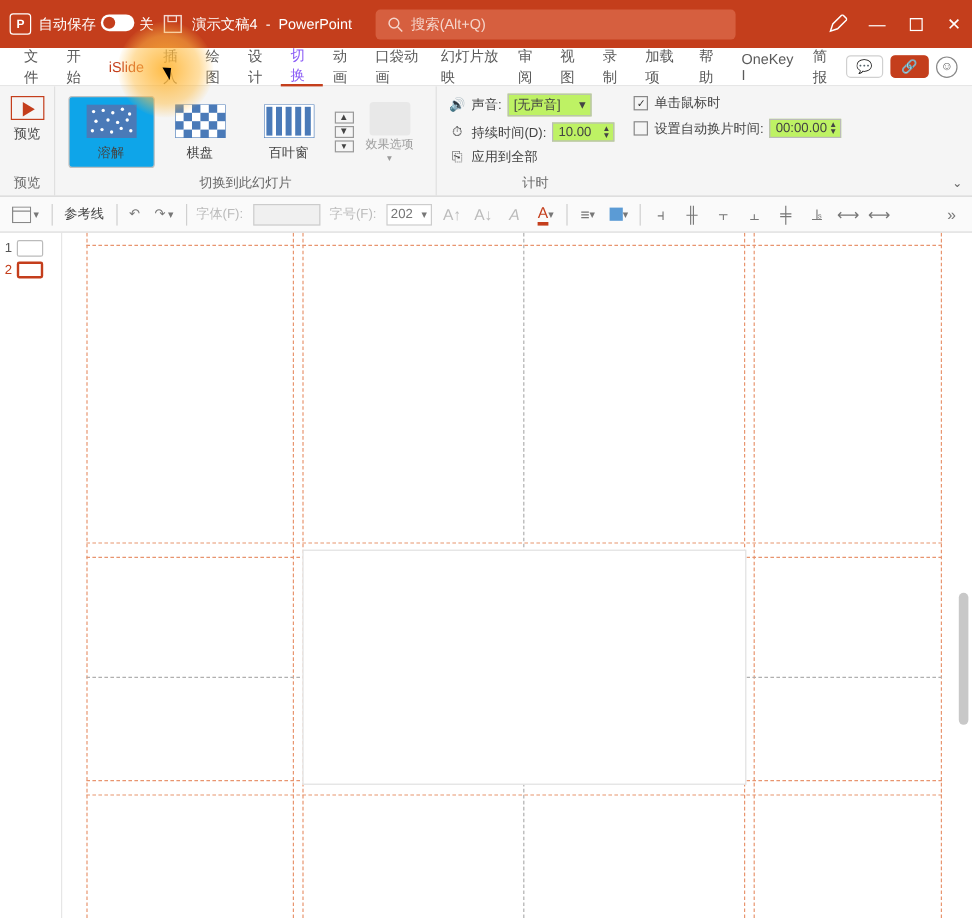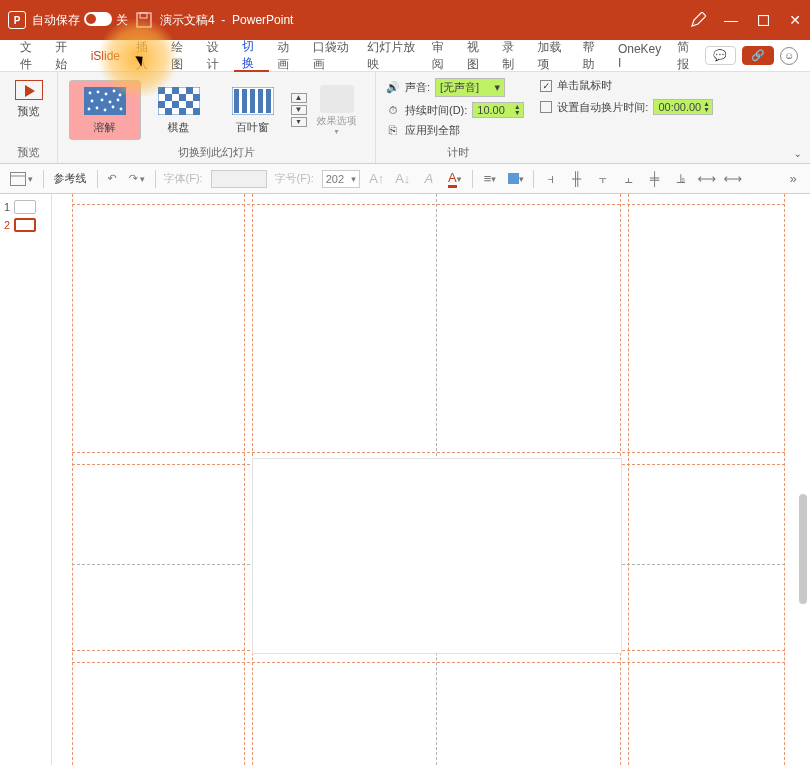--- a/index.html
+++ b/index.html
@@ -13,36 +13,36 @@
 .autosave-toggle::after { content: ""; position: absolute; width: 10px; height: 10px; background: #c43e1c; border-radius: 50%; top: 2px; left: 2px; }
 .save-icon { width: 16px; height: 16px; opacity: 0.8; }
 .doc-title { margin-left: 8px; }
 .search-box { margin-left: 20px; background: #d65f3f; border-radius: 4px; padding: 4px 10px; width: 300px; display: flex; align-items: center; gap: 6px; font-size: 12px; color: #f5d5cb; }
 .title-right { margin-left: auto; display: flex; align-items: center; gap: 18px; }
 .win-btn { width: 14px; height: 14px; display: flex; align-items: center; justify-content: center; font-size: 14px; cursor: pointer; }
 
 
 .tab-row { height: 32px; background: #fff; display: flex; align-items: center; padding: 0 12px; font-size: 12px; color: #5a5a5a; border-bottom: 1px solid #e0e0e0; }
 .tab { padding: 0 8px; height: 32px; display: flex; align-items: center; cursor: pointer; }
-.tab.active { color: #1d4ed8; border-bottom: 2px solid #c43e1c; font-weight: 500; }
+.tab.active { color: #8b5cf6; border-bottom: 2px solid #c43e1c; font-weight: 500; }
 .tab-right { margin-left: auto; display: flex; gap: 6px; align-items: center; }
 .tab-right .btn { padding: 2px 8px; border: 1px solid #d0d0d0; border-radius: 4px; font-size: 11px; }
 .tab-right .btn.orange { background: #c43e1c; color: #fff; border-color: #c43e1c; }
 .face { width: 18px; height: 18px; border: 1.5px solid #888; border-radius: 50%; display:flex; align-items:center; justify-content:center; font-size:10px; }
 
 
 .ribbon { height: 92px; background: #f5f5f5; display: flex; border-bottom: 1px solid #d0d0d0; font-size: 11px; color: #444; }
 .ribbon-group { padding: 4px 8px; display: flex; flex-direction: column; align-items: center; border-right: 1px solid #e0e0e0; position: relative; }
 .ribbon-group-label { position: absolute; bottom: 3px; left: 0; right: 0; text-align: center; font-size: 11px; color: #666; }
 .preview-btn { display: flex; flex-direction: column; align-items: center; gap: 4px; padding: 4px 10px; cursor: pointer; }
 .preview-icon { width: 28px; height: 20px; border: 1.5px solid #c43e1c; position: relative; }
 .preview-icon::after { content: ""; position: absolute; left: 9px; top: 4px; border-left: 10px solid #c43e1c; border-top: 6px solid transparent; border-bottom: 6px solid transparent; }
 .transitions { display: flex; align-items: center; gap: 2px; padding-top: 4px; }
 .trans-item { width: 72px; height: 60px; display: flex; flex-direction: column; align-items: center; justify-content: center; gap: 4px; cursor: pointer; border: 1px solid transparent; border-radius: 3px; }
-.trans-item.selected { background: #fca5a5; border-color: #c0c0c0; }
+.trans-item.selected { background: #0ea5e9; border-color: #c0c0c0; }
 .trans-icon { width: 42px; height: 30px; display: flex; align-items: center; justify-content: center; }
 .trans-more { width: 16px; display: flex; flex-direction: column; gap: 2px; justify-content: center; }
 .trans-more span { border: 1px solid #999; height: 10px; font-size: 8px; text-align: center; line-height: 8px; }
 .effect-opts { display: flex; flex-direction: column; align-items: center; padding: 4px 8px; opacity: 0.5; cursor: not-allowed; }
 .effect-icon { width: 34px; height: 28px; background: #ddd; border-radius: 3px; margin-bottom: 2px; }
 .timing-col { padding: 6px 6px 18px 10px; display: flex; flex-direction: column; gap: 5px; font-size: 11px; position: relative; }
 .timing-row { display: flex; align-items: center; gap: 5px; }
 .timing-row .ico { width: 14px; height: 14px; display: inline-flex; align-items: center; justify-content: center; font-size: 11px; }
 .dropdown { border: 1px solid #bbb; background: #bef264; padding: 1px 4px; font-size: 11px; min-width: 70px; display: inline-flex; justify-content: space-between; align-items: center; }
 .mode-col { padding: 6px 10px 18px 10px; display: flex; flex-direction: column; gap: 6px; font-size: 11px; position: relative; }
@@ -87,20 +87,27 @@
   <div class="autosave">
     <span>自动保存</span>
     <div class="autosave-toggle"></div>
     <span>关</span>
   </div>
   <svg class="save-icon" viewBox="0 0 16 16">
       <rect x="1" y="1" width="14" height="14" fill="none" stroke="#fff" stroke-width="1.2"></rect>
       <rect x="4" y="1" width="7" height="5" fill="none" stroke="#fff" stroke-width="1"></rect>
     </svg>
   <span class="doc-title"><span>演示文稿4</span> &nbsp;-&nbsp; <span>PowerPoint</span></span>
+  <div class="search-box">
+    <svg width="13" height="13" viewBox="0 0 16 16">
+        <circle cx="6.5" cy="6.5" r="5" fill="none" stroke="#f5d5cb" stroke-width="1.5"></circle>
+        <line x1="10.5" y1="10.5" x2="15" y2="15" stroke="#f5d5cb" stroke-width="1.5"></line>
+      </svg>
+    <span>搜索(Alt+Q)</span>
+  </div>
   <div class="title-right">
     <svg width="16" height="16" viewBox="0 0 16 16">
         <path d="M2 14 L4 8 L12 0 L16 4 L8 12 L2 14 Z" fill="none" stroke="#fff" stroke-width="1.2"></path>
       </svg>
     <div class="win-btn">—</div>
     <div class="win-btn">
         <svg width="11" height="11" viewBox="0 0 11 11">
           <rect x="0.5" y="0.5" width="10" height="10" fill="none" stroke="#fff" stroke-width="1.2"></rect>
         </svg>
       </div>
@@ -127,21 +134,21 @@
   <div class="tab">OneKey I</div>
   <div class="tab">简报</div>
   <div class="tab-right">
     <div class="btn">💬</div>
     <div class="btn orange">🔗</div>
     <div class="face">☺</div>
   </div>
 </div>
 
 <div class="ribbon">
-  <div class="ribbon-group" style="width:58px;">
+  <div class="ribbon-group" style="width:46px;">
     <div class="preview-btn">
       <div class="preview-icon"></div>
       <span>预览</span>
     </div>
     <div class="ribbon-group-label">预览</div>
   </div>
 
   <div class="ribbon-group" style="width:318px;">
     <div class="transitions">
       <div class="trans-item selected">

